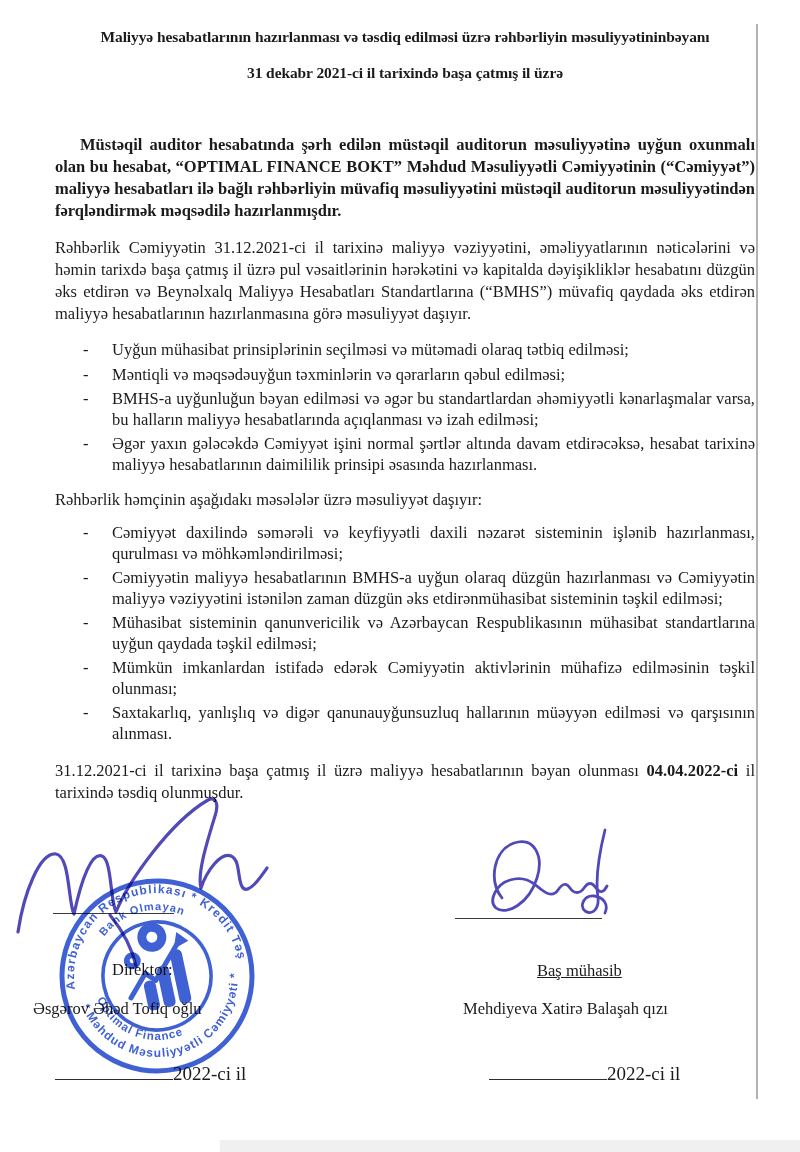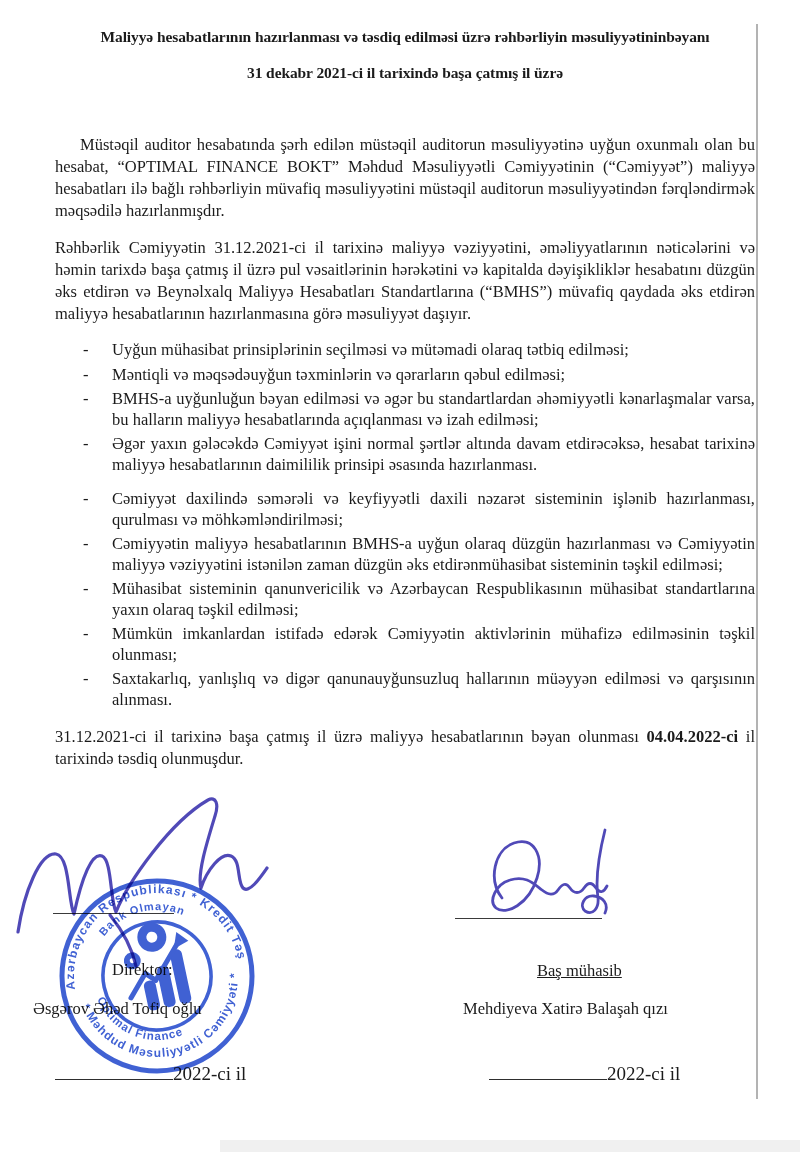--- a/index.html
+++ b/index.html
@@ -19,21 +19,21 @@
   .title{
     text-align:center;font-weight:bold;font-size:15.5px;
     letter-spacing:-0.1px;white-space:nowrap;
     margin:0 -12px 14px -12px;line-height:22px;
   }
   .title.sub{white-space:normal;margin-bottom:50px;}
   p.body{
     font-size:16.5px;line-height:22px;margin:0 0 15px 0;
     text-align:justify;
   }
-  p.body.first{text-indent:25px;}
+  p.body.first{text-indent:25px;font-weight:bold;}
   p.intro{margin-bottom:12px;}
   ul.dashlist{list-style:none;margin:0 0 14px 0;padding:0;}
   ul.dashlist li{
     display:flex;font-size:16.5px;line-height:20.5px;margin:0 0 4px 0;
   }
   ul.dashlist li .dash{flex:0 0 57px;padding-left:28px;box-sizing:border-box;}
   ul.dashlist li .li-text{flex:1;text-align:justify;}
   p.closing{margin-top:16px;margin-bottom:0;}
   p.closing b{font-weight:bold;}
 
@@ -74,32 +74,33 @@
       <li>
           <span class="dash">-</span>
           <span class="li-text">BMHS-a uyğunluğun bəyan edilməsi və əgər bu standartlardan əhəmiyyətli kənarlaşmalar varsa, bu halların maliyyə hesabatlarında açıqlanması və izah edilməsi;</span>
         </li>
       <li>
           <span class="dash">-</span>
           <span class="li-text">Əgər yaxın gələcəkdə Cəmiyyət işini normal şərtlər altında davam etdirəcəksə, hesabat tarixinə maliyyə hesabatlarının daimililik prinsipi əsasında hazırlanması.</span>
         </li>
     </ul>
 
+    <p class="body intro">Rəhbərlik həmçinin aşağıdakı məsələlər üzrə məsuliyyət daşıyır:</p>
     <ul class="dashlist">
       <li>
           <span class="dash">-</span>
           <span class="li-text">Cəmiyyət daxilində səmərəli və keyfiyyətli daxili nəzarət sisteminin işlənib hazırlanması, qurulması və möhkəmləndirilməsi;</span>
         </li>
       <li>
           <span class="dash">-</span>
           <span class="li-text">Cəmiyyətin maliyyə hesabatlarının BMHS-a uyğun olaraq düzgün hazırlanması və Cəmiyyətin maliyyə vəziyyətini istənilən zaman düzgün əks etdirənmühasibat sisteminin təşkil edilməsi;</span>
         </li>
       <li>
           <span class="dash">-</span>
-          <span class="li-text">Mühasibat sisteminin qanunvericilik və Azərbaycan Respublikasının mühasibat standartlarına yaxın olaraq təşkil edilməsi;</span>
+          <span class="li-text">Mühasibat sisteminin qanunvericilik və Azərbaycan Respublikasının mühasibat standartlarına uyğun qaydada təşkil edilməsi;</span>
         </li>
       <li>
           <span class="dash">-</span>
           <span class="li-text">Mümkün imkanlardan istifadə edərək Cəmiyyətin aktivlərinin mühafizə edilməsinin təşkil olunması;</span>
         </li>
       <li>
           <span class="dash">-</span>
           <span class="li-text">Saxtakarlıq, yanlışlıq və digər qanunauyğunsuzluq hallarının müəyyən edilməsi və qarşısının alınması.</span>
         </li>
     </ul>

